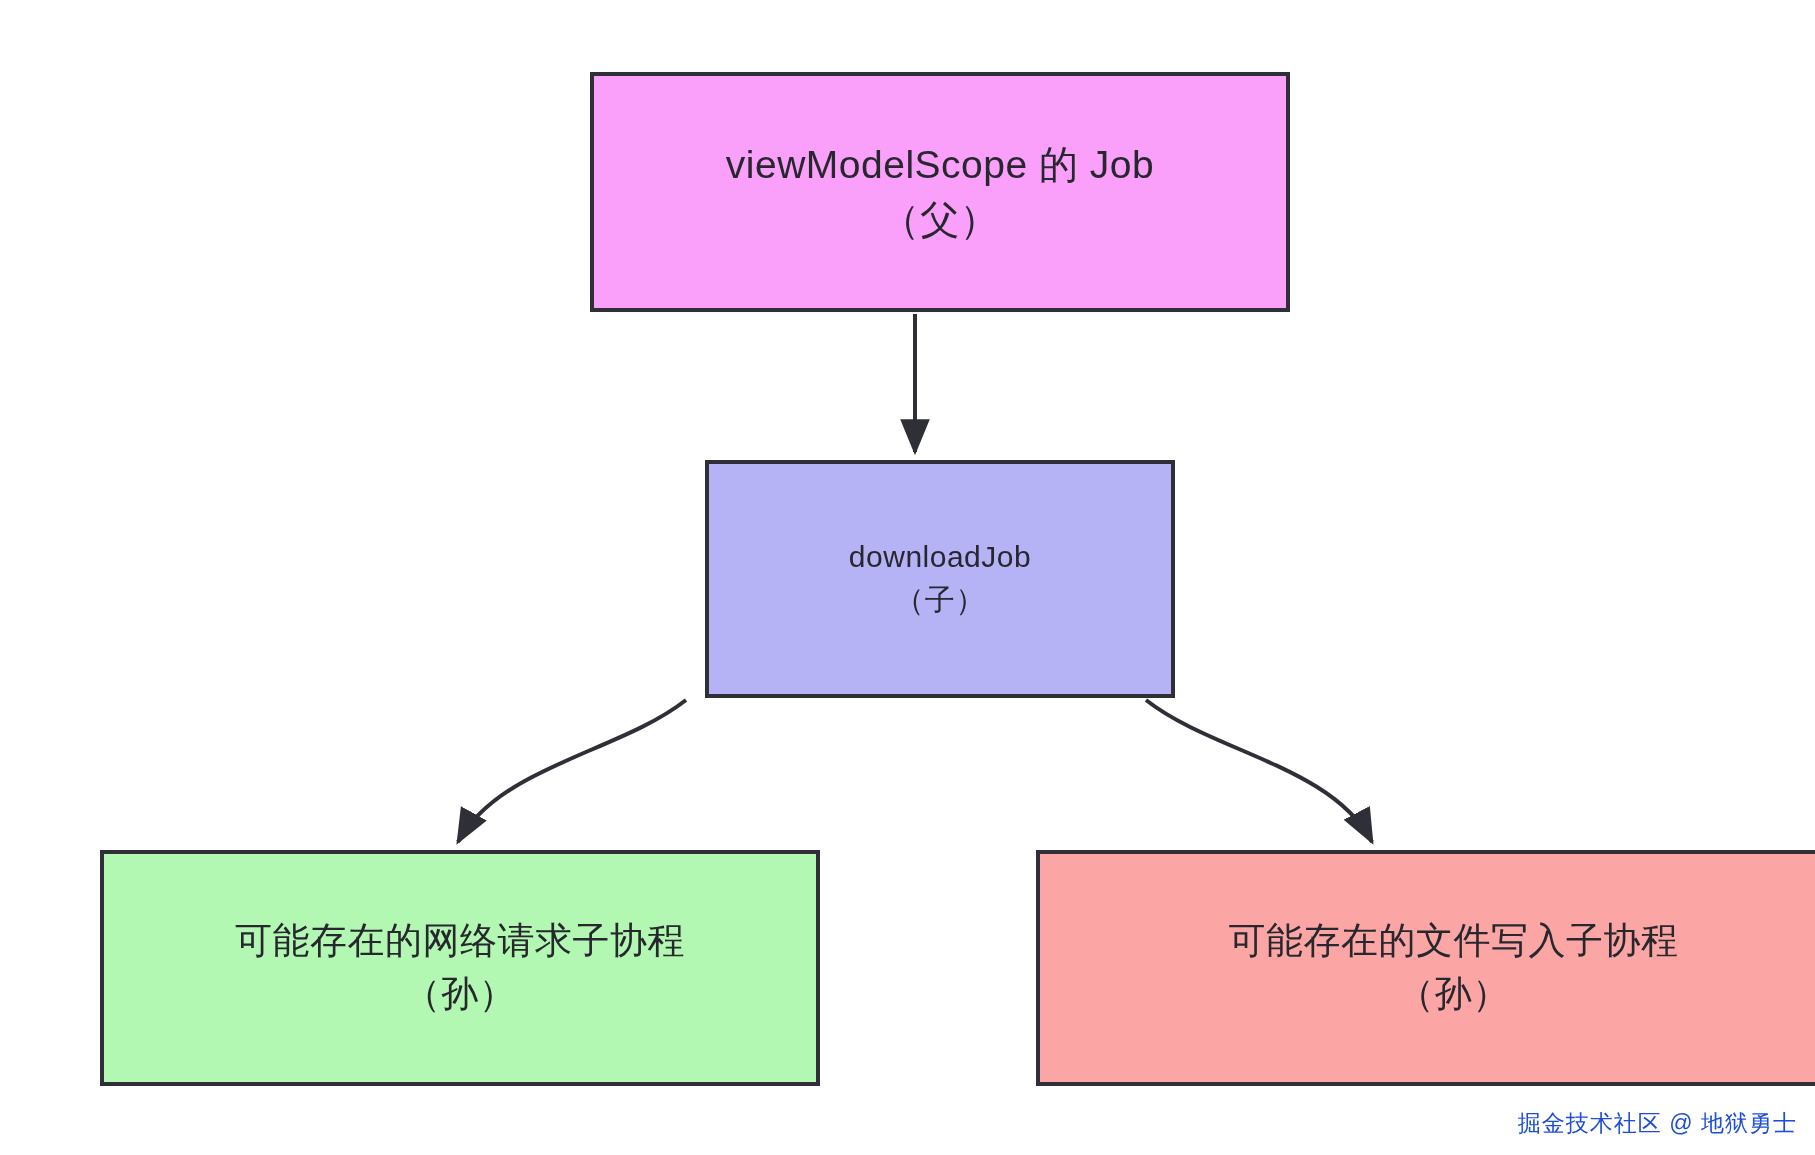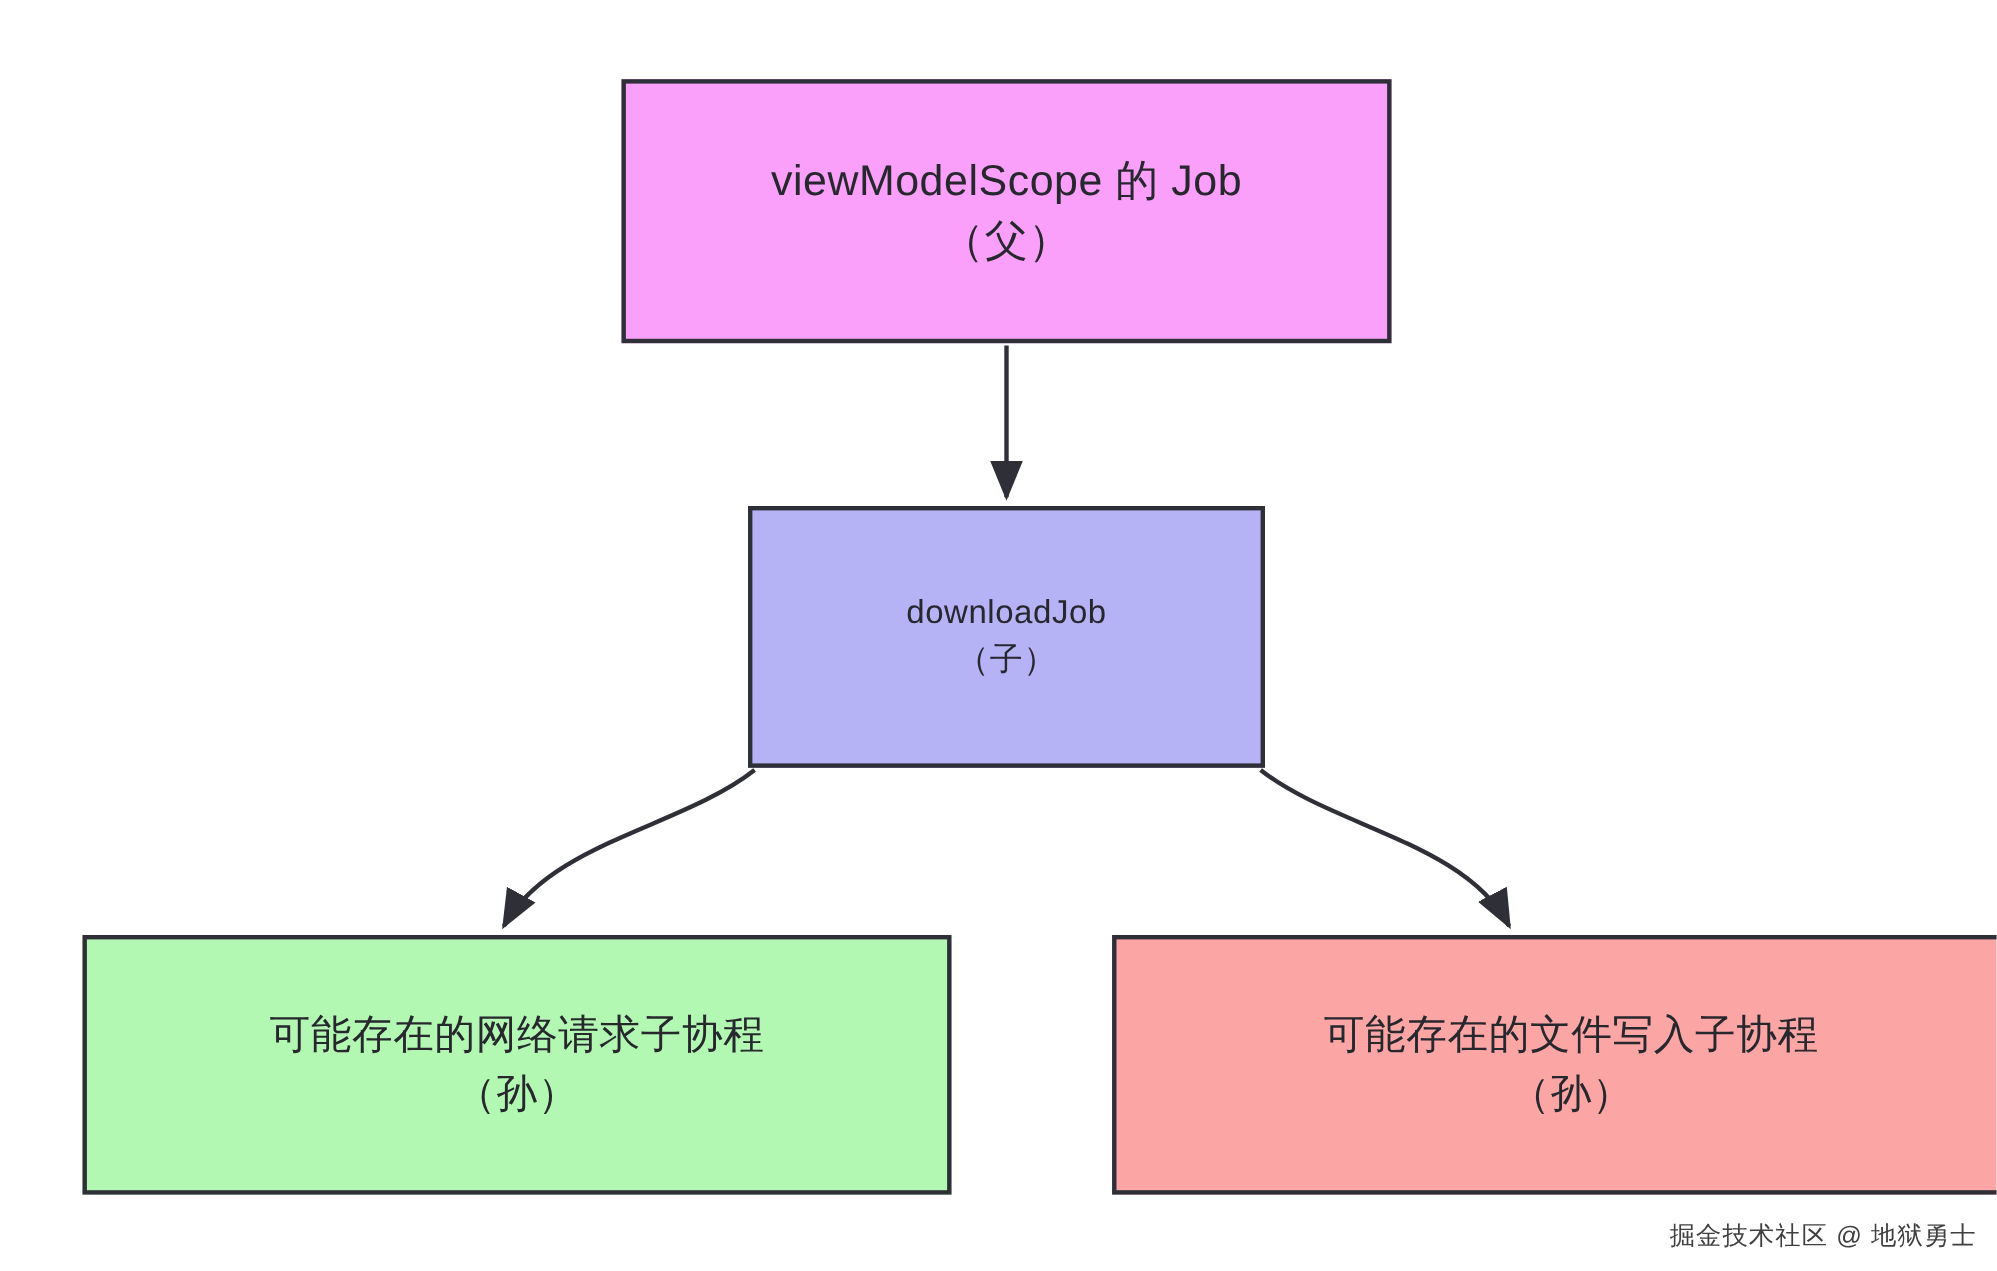--- a/index.html
+++ b/index.html
@@ -32,20 +32,21 @@
 
   .node {
     position: absolute;
     box-sizing: border-box;
     border: 4px solid #2f2f38;
     display: flex;
     flex-direction: column;
     align-items: center;
     justify-content: center;
     color: #27272e;
+    margin-left: 25px;
   }
 
   .node .line1,
   .node .line2 {
     display: block;
     line-height: 1.42;
     white-space: nowrap;
     letter-spacing: 0.5px;
   }
 
@@ -63,41 +64,41 @@
     top: 460px;
     width: 470px;
     height: 238px;
     background: #b6b2f6;
     font-size: 30px;
   }
 
   #node-grandchild-network {
     left: 75px;
     top: 850px;
-    width: 790px;
+    width: 720px;
     height: 236px;
     background: #b2f7b2;
     font-size: 37px;
   }
 
   #node-grandchild-file {
     left: 1011px;
     top: 850px;
     width: 835px;
     height: 236px;
     background: #fca5a5;
     font-size: 37px;
   }
 
   #watermark {
     position: absolute;
     right: 18px;
     bottom: 16px;
     font-size: 23px;
-    color: #404040;
+    color: #1d4ed8;
     letter-spacing: 1px;
     white-space: nowrap;
   }
 </style>
 </head>
 <body>
 
 <div id="diagram-canvas">
 
   <svg class="edge-layer" viewBox="0 0 1815 1155">

